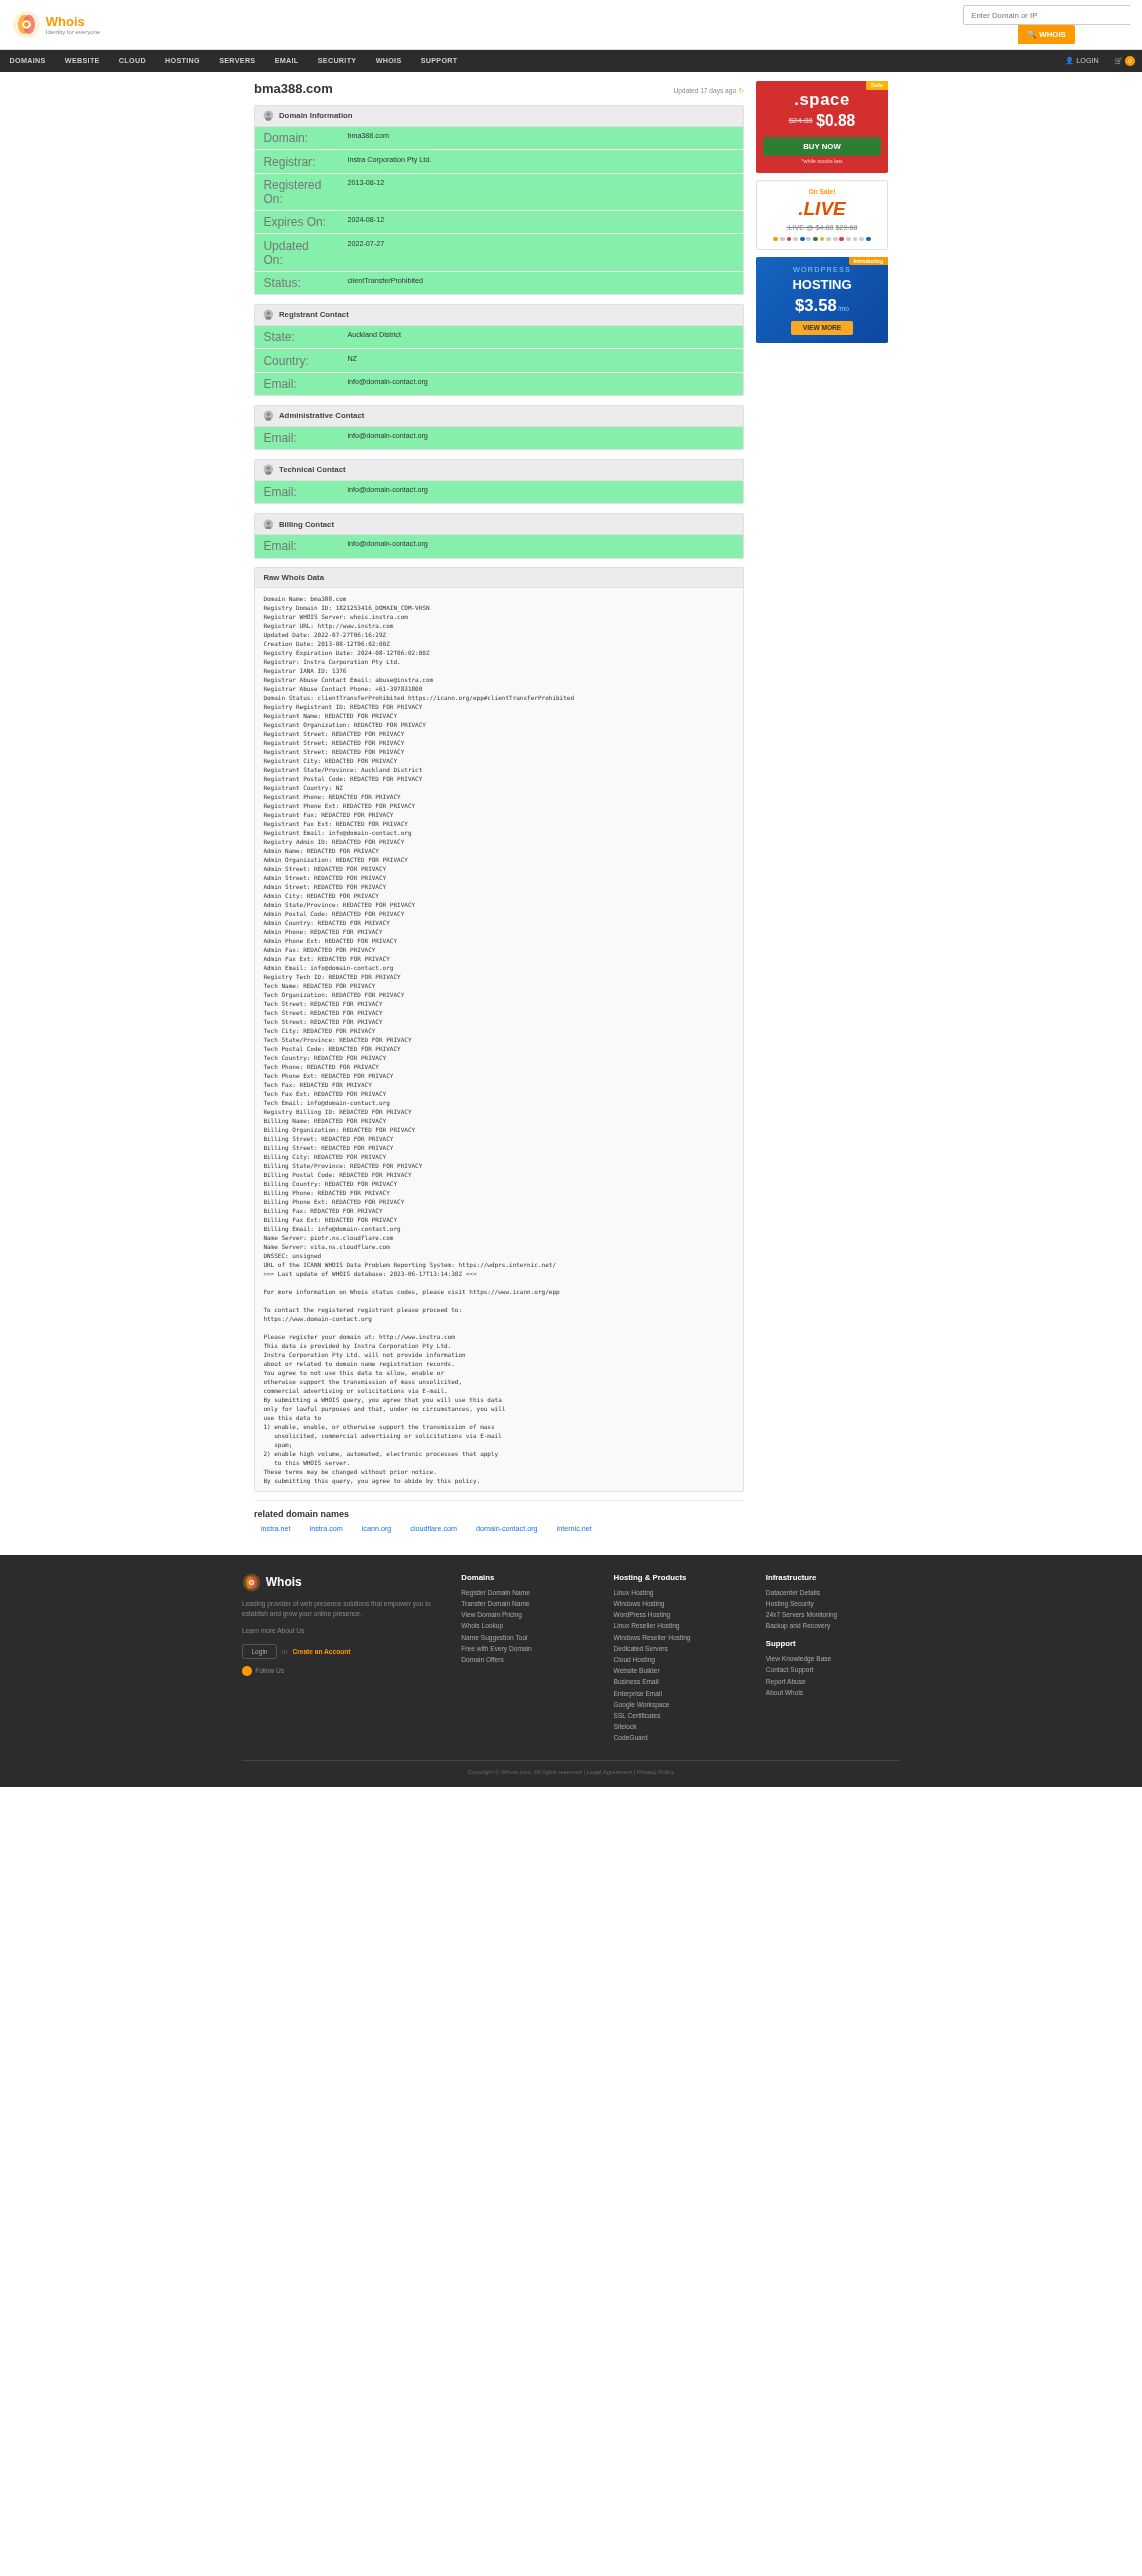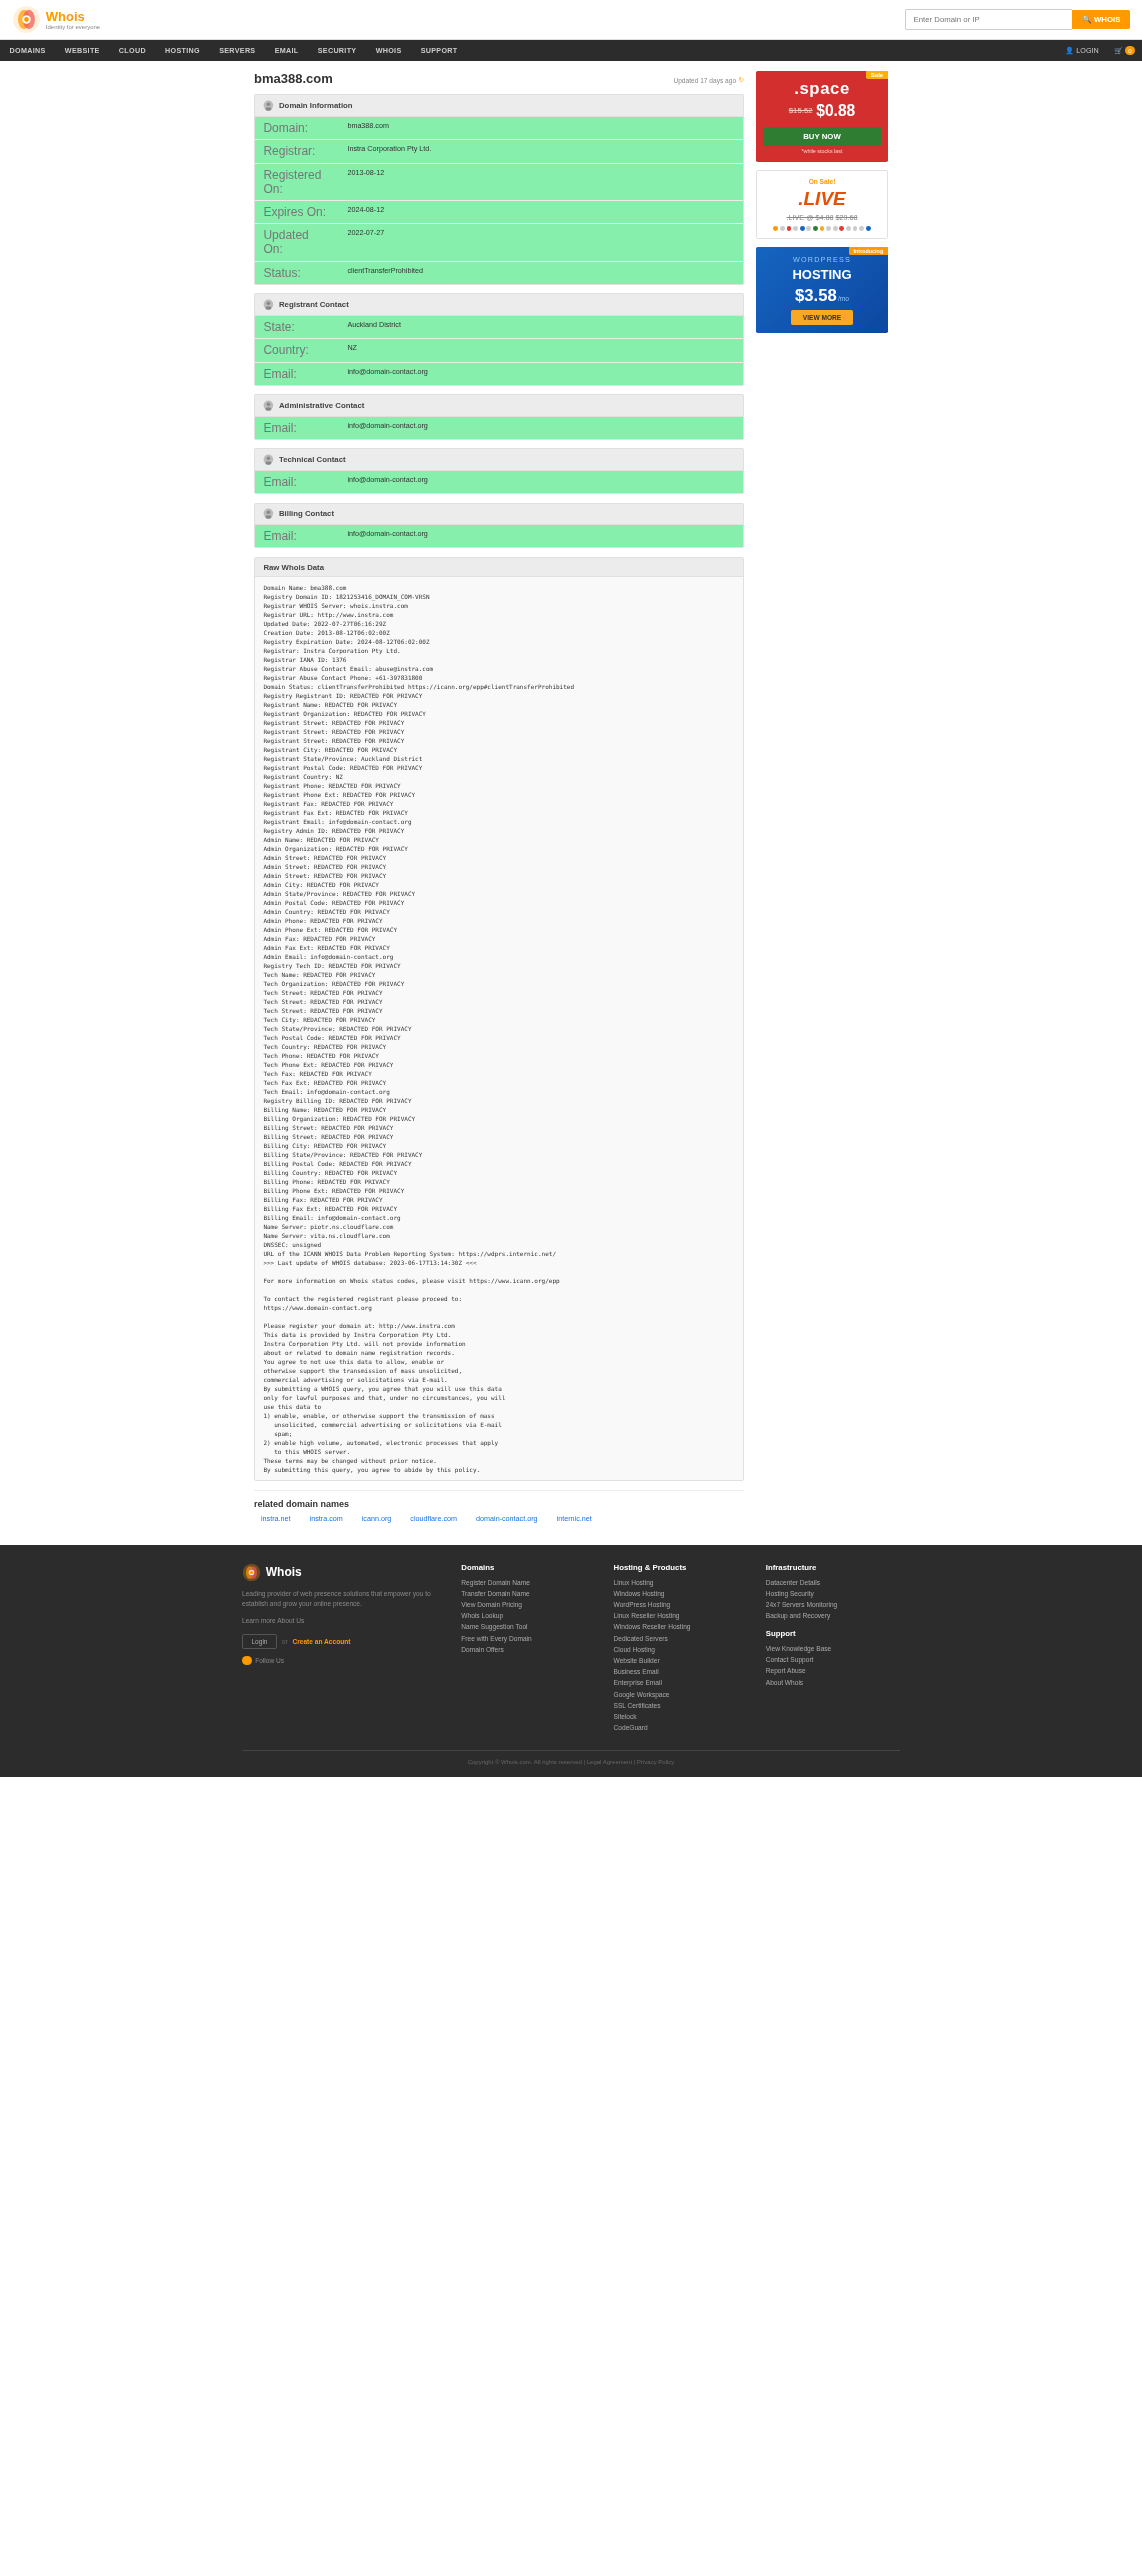--- a/index.html
+++ b/index.html
@@ -4,21 +4,21 @@
   <style>
     * { box-sizing: border-box; margin: 0; padding: 0; }
     body { font-family: Arial, sans-serif; font-size: 7.8px; color: #333; background: #fff; }
 
     
     .header { background: #fff; padding: 4.8px 12px; display: flex; align-items: center; justify-content: space-between; border-bottom: 0.6px solid #ddd; }
     .logo { display: flex; align-items: center; gap: 4.8px; }
     .logo-icon { width: 29px; height: 29px; }
     .logo-text { font-size: 13px; font-weight: bold; color: #f90; }
     .logo-sub { font-size: 6px; color: #888; }
-    .search-bar { display: flex; align-items: center; gap: 0; }
+    .search-bar { display: flex; align-items: center; gap: 0; flex-direction: column; }
     .search-input { padding: 4.8px 7.2px; border: 0.6px solid #ccc; border-right: none; border-radius: 1.8px 0 0 1.8px; width: 167px; font-size: 7.8px; color: #999; }
     .search-btn { background: #f90; color: #fff; border: none; padding: 4.8px 9.6px; border-radius: 0 1.8px 1.8px 0; cursor: pointer; font-size: 7.8px; font-weight: bold; display: flex; align-items: center; gap: 2.4px; }
 
     
     .nav { background: #2c2c2c; display: flex; align-items: center; justify-content: center; gap: 0; }
     .nav-item { color: #ccc; padding: 6px 9.6px; font-size: 7.2px; font-weight: bold; cursor: pointer; text-transform: uppercase; letter-spacing: 0.3px; }
     .nav-right { margin-left: auto; display: flex; align-items: center; }
     .nav-login { color: #ccc; padding: 6px 8.4px; font-size: 7.2px; cursor: pointer; display: flex; align-items: center; gap: 2.4px; }
     .nav-cart { color: #ccc; padding: 6px 7.2px; font-size: 7.2px; cursor: pointer; position: relative; }
     .cart-badge { background: #f90; color: #fff; border-radius: 50%; width: 9.6px; height: 9.6px; font-size: 6px; display: inline-flex; align-items: center; justify-content: center; }
@@ -412,21 +412,21 @@
     </div>
 
   </div>
 
   <div class="sidebar">
 
     <div class="ad-space">
       <div class="ad-sale-badge">Sale</div>
       <div class="ad-tld">.space</div>
       <div class="ad-price-row">
-        <span class="ad-old-price">$15.52</span>
+        <span class="ad-old-price">$24.88</span>
         <span class="ad-new-price">$0.88</span>
       </div>
       <button class="ad-buy-btn">BUY NOW</button>
       <div class="ad-note">*while stocks last</div>
     </div>
 
     <div class="ad-live">
       <div class="ad-live-title">On Sale!</div>
       <div class="ad-live-tld">.LIVE</div>
       <div class="ad-live-price">

